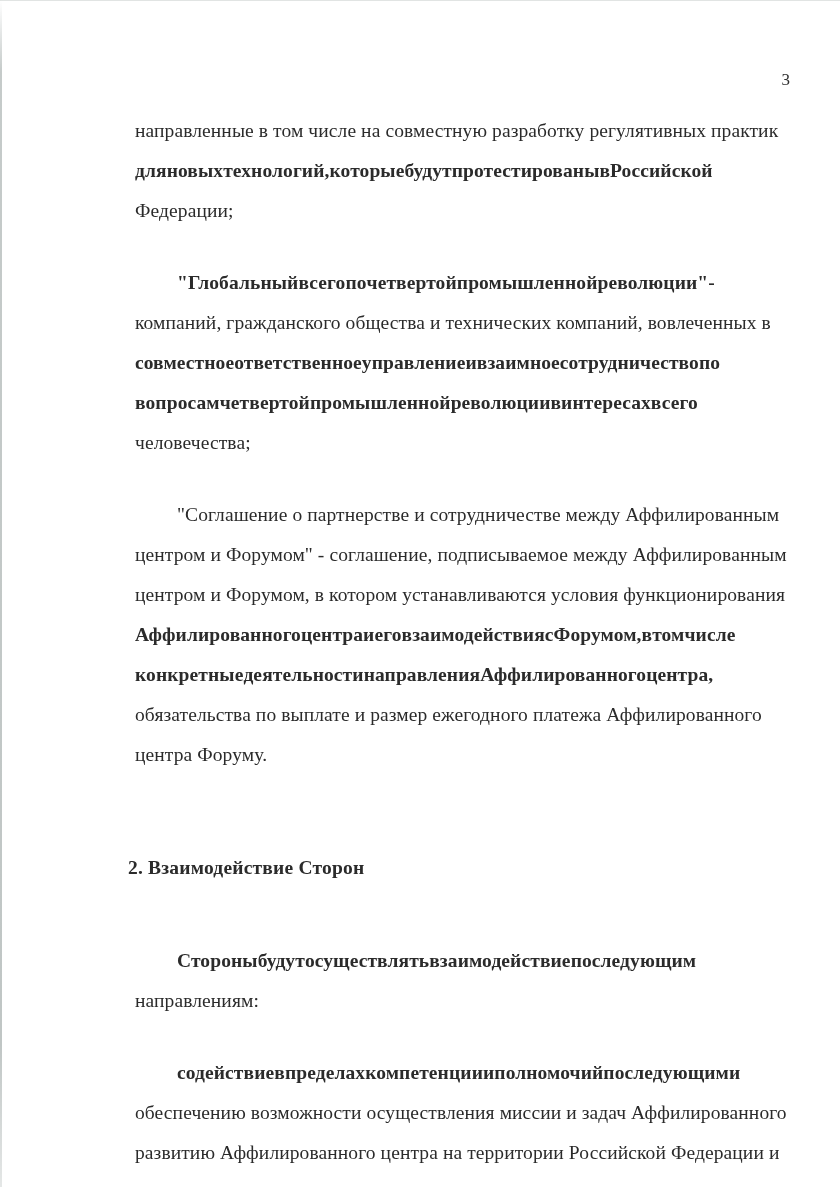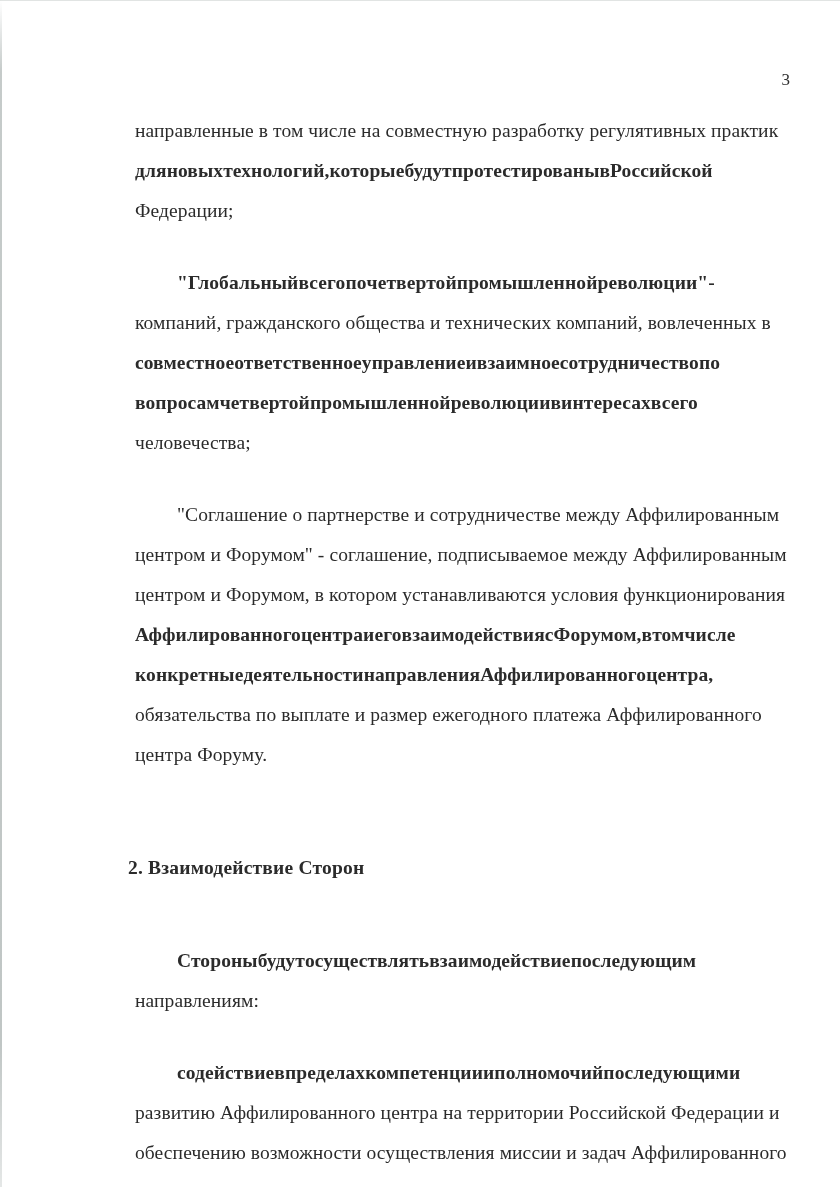--- a/index.html
+++ b/index.html
@@ -221,19 +221,19 @@
           <span>содействие</span>
           <span>в</span>
           <span>пределах</span>
           <span>компетенции</span>
           <span>и</span>
           <span>полномочий</span>
           <span>по</span>
           <span>следующим</span>
           <span>и</span>
         </div>
+        <div class="line">обеспечению возможности осуществления миссии и задач Аффилированного</div>
         <div class="line">развитию Аффилированного центра на территории Российской Федерации и</div>
-        <div class="line">обеспечению возможности осуществления миссии и задач Аффилированного</div>
         <div class="line last">центра;</div>
       </div>
     </div>
 
 </div>
 
 </body></html>

